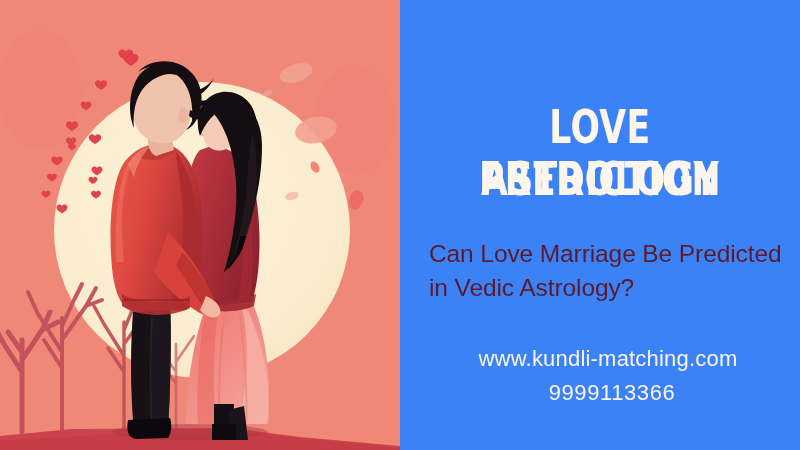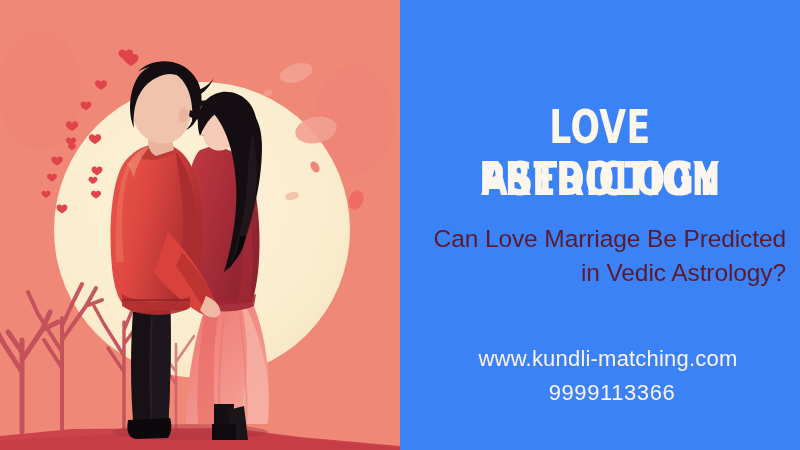--- a/index.html
+++ b/index.html
@@ -42,27 +42,27 @@
     transform-origin:center top;
     text-transform:uppercase;
     margin:0;
   }
   #headline-line1{top:101px;}
   #headline-line2{top:153px;}
 
   #subtitle{
     position:absolute;
     left:14px;top:222px;width:372px;
-    text-align:right;
+    text-align:left;
     color:#5c1a2e;
     font-size:24.5px;
     line-height:34px;
     font-weight:500;
     letter-spacing:-0.1px;
-    margin:0;
+    margin:15px;
   }
 
   #website{
     position:absolute;
     left:0;top:337px;width:400px;
     text-align:center;
     color:#fdf3ea;
     font-size:22px;
     line-height:28px;
     letter-spacing:0.2px;

